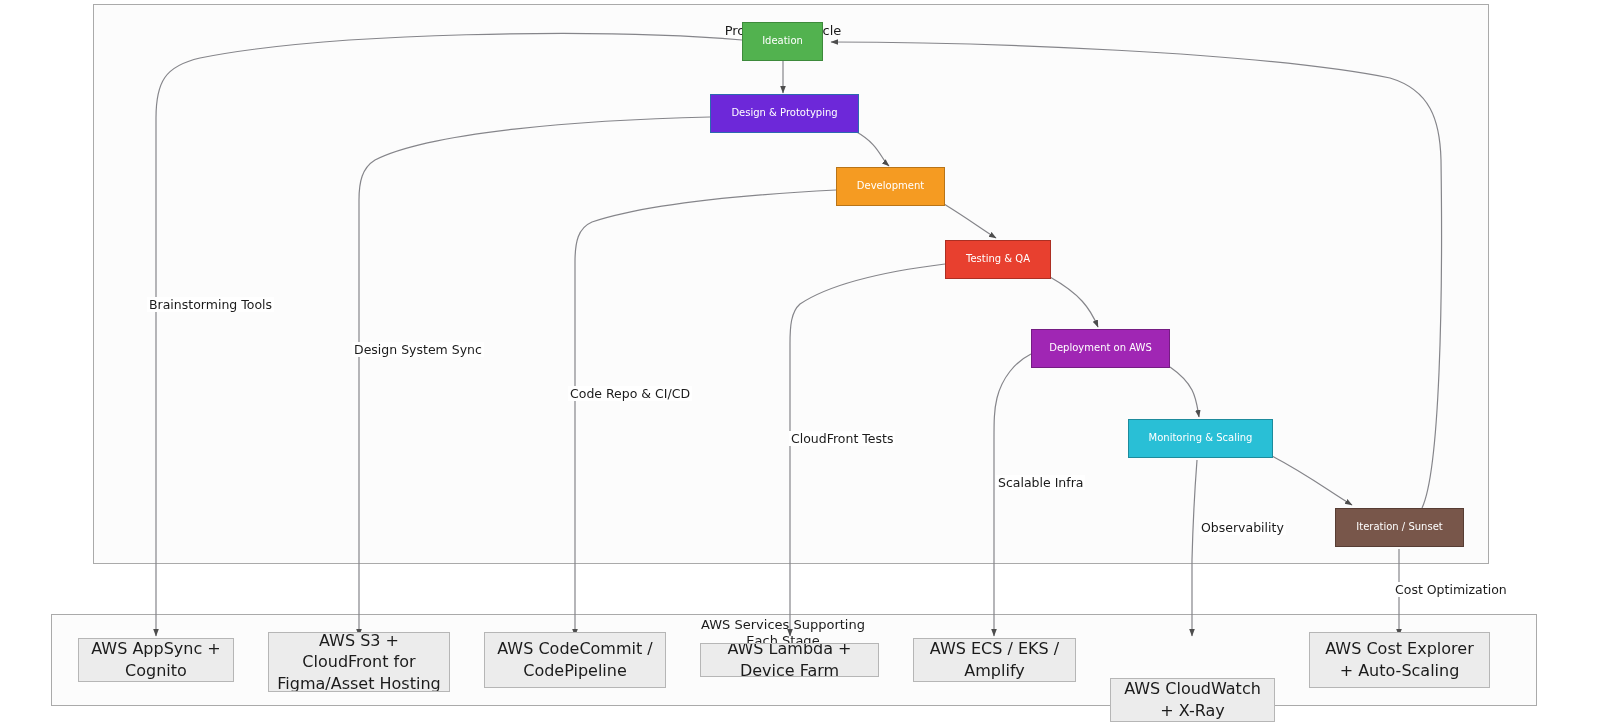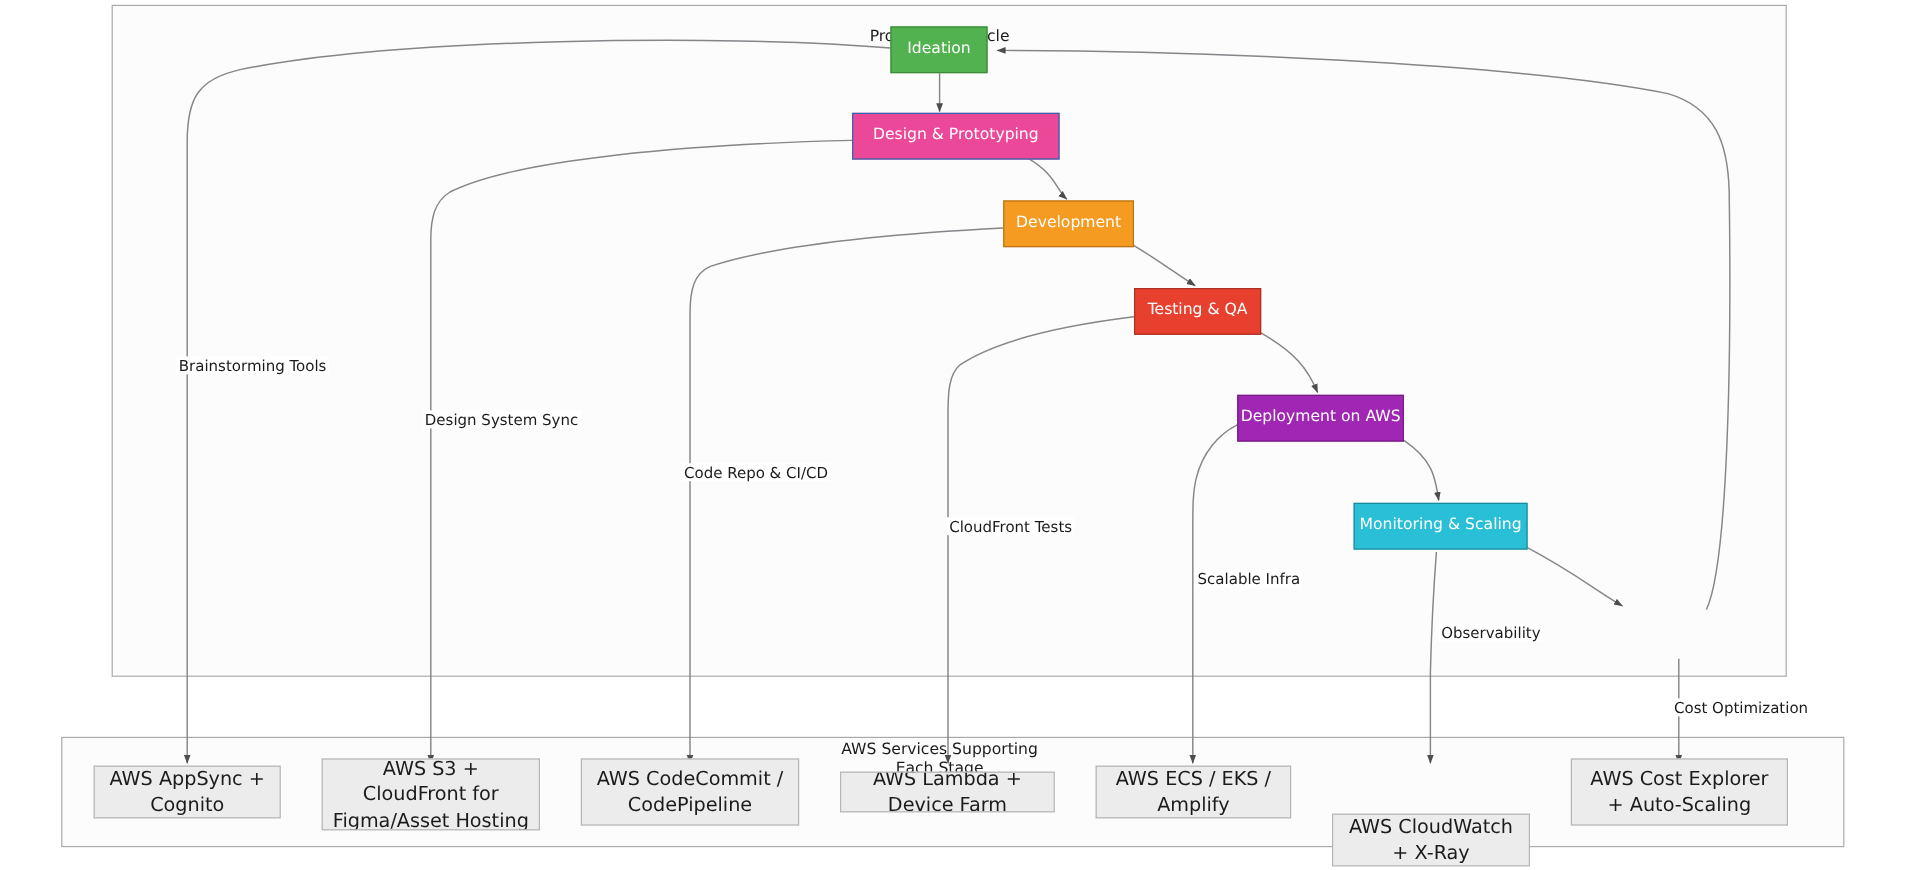--- a/index.html
+++ b/index.html
@@ -24,21 +24,21 @@
     pointer-events: none;
   }
   .node {
     position: absolute;
     box-sizing: border-box;
     display: flex;
     align-items: center;
     justify-content: center;
     text-align: center;
     color: #ffffff;
-    font-size: 13px;
+    font-size: 10px;
     line-height: 1.25;
     border: 1px solid #333333;
     white-space: nowrap;
     overflow: hidden;
   }
   .svc-node {
     position: absolute;
     box-sizing: border-box;
     display: flex;
     align-items: center;
@@ -115,40 +115,43 @@
   </svg>
 
   <div class="sg-title" style="left:690px; top:7px; width:186px;margin-top:16px;">Product Life Cycle</div>
   <div class="sg-title" style="left:690px; top:617px; width:186px;">AWS Services Supporting
 Each Stage</div>
 
   <div class="node" style="left:742px; top:22px; width:81px; height:39px; background:#52b24f; border-color:#3d8a3b;">
     <span>Ideation</span>
   </div>
 
-  <div class="node" style="left:710px; top:94px; width:173px; height:39px; background:#ec4899; border-color:#2c69b0;">
+  <div class="node" style="left:710px; top:94px; width:149px; height:39px; background:#6d28d9; border-color:#2c69b0;">
     <span>Design &amp; Prototyping</span>
   </div>
 
   <div class="node" style="left:836px; top:167px; width:109px; height:39px; background:#f59b22; border-color:#b87418;">
     <span>Development</span>
   </div>
 
   <div class="node" style="left:945px; top:240px; width:106px; height:39px; background:#e8402f; border-color:#ac2f23;">
     <span>Testing &amp; QA</span>
   </div>
 
   <div class="node" style="left:1031px; top:329px; width:139px; height:39px; background:#a026b4; border-color:#751c83;">
     <span>Deployment on AWS</span>
   </div>
 
   <div class="node" style="left:1128px; top:419px; width:145px; height:39px; background:#29bfd6; border-color:#1d8b9c;">
     <span>Monitoring &amp; Scaling</span>
   </div>
 
+  <div class="node" style="left:1335px; top:508px; width:129px; height:39px; background:#78564a; border-color:#573d34;">
+    <span>Iteration / Sunset</span>
+  </div>
 
   <div class="svc-node" style="left:78px; top:638px; width:156px; height:44px;">
     <span>AWS AppSync + Cognito</span>
   </div>
 
   <div class="svc-node" style="left:268px; top:632px; width:182px; height:60px;">
     <span>AWS S3 + CloudFront for Figma/Asset Hosting</span>
   </div>
 
   <div class="svc-node" style="left:484px; top:632px; width:182px; height:56px;">

